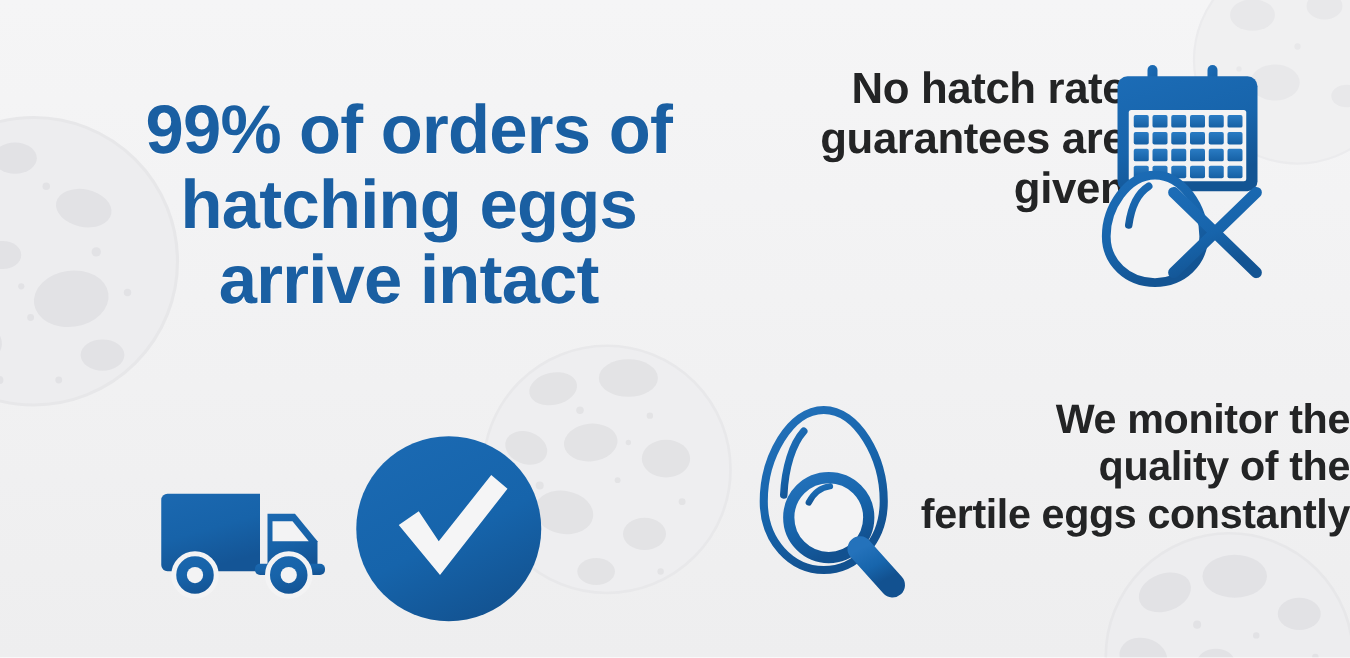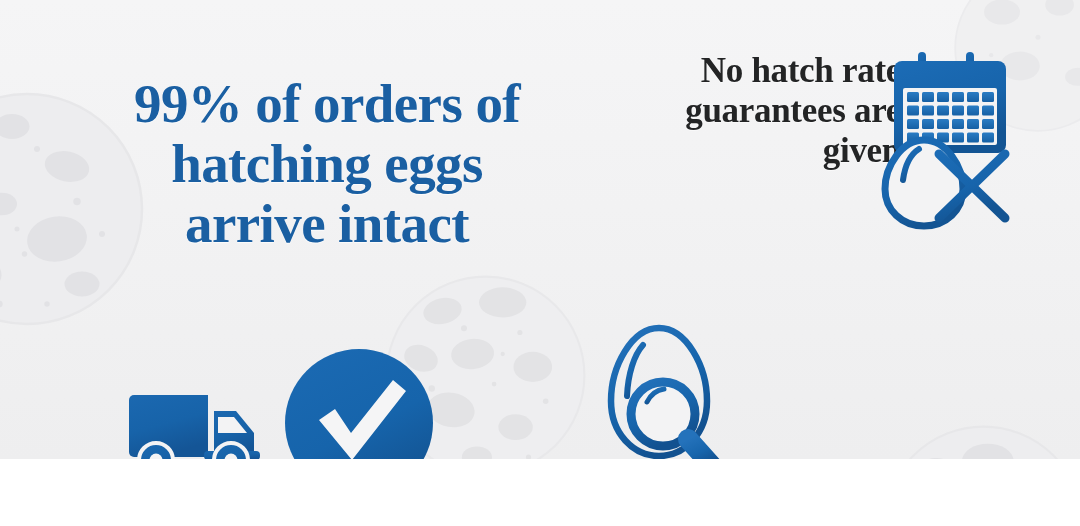--- a/index.html
+++ b/index.html
@@ -4,24 +4,24 @@
 <title>Hatching Eggs Infographic</title>
 <style>
   html, body {
     margin: 0;
     padding: 0;
     background: #ffffff;
   }
   #stage {
     position: relative;
     width: 1080px;
-    height: 459px;
+    height: 526px;
     overflow: hidden;
     background: #f3f3f4;
-    font-family: Liberation Serif, serif;
+    font-family: Liberation Sans, sans-serif;
     -webkit-font-smoothing: antialiased;
   }
 
   
   .wm {
     position: absolute;
     opacity: 1;
     pointer-events: none;
   }
   .wm svg { display: block; }
@@ -197,20 +197,23 @@
   </div>
 
   <div class="headline">99% of orders of
 hatching eggs
 arrive intact</div>
 
   <div class="copy copy-nohatch">No hatch rate
 guarantees are
 given</div>
 
+  <div class="copy copy-monitor">We monitor the
+quality of the
+fertile eggs constantly</div>
 
   <div class="icon icon-truck">
     <svg width="172" height="100" viewBox="0 0 172 100" aria-hidden="true">
       <defs>
         <linearGradient id="gTruck" x1="0" y1="0" x2="0.35" y2="1">
           <stop offset="0%" stop-color="#1b68b0"></stop>
           <stop offset="55%" stop-color="#1763a9"></stop>
           <stop offset="100%" stop-color="#145596"></stop>
         </linearGradient>
       </defs>

